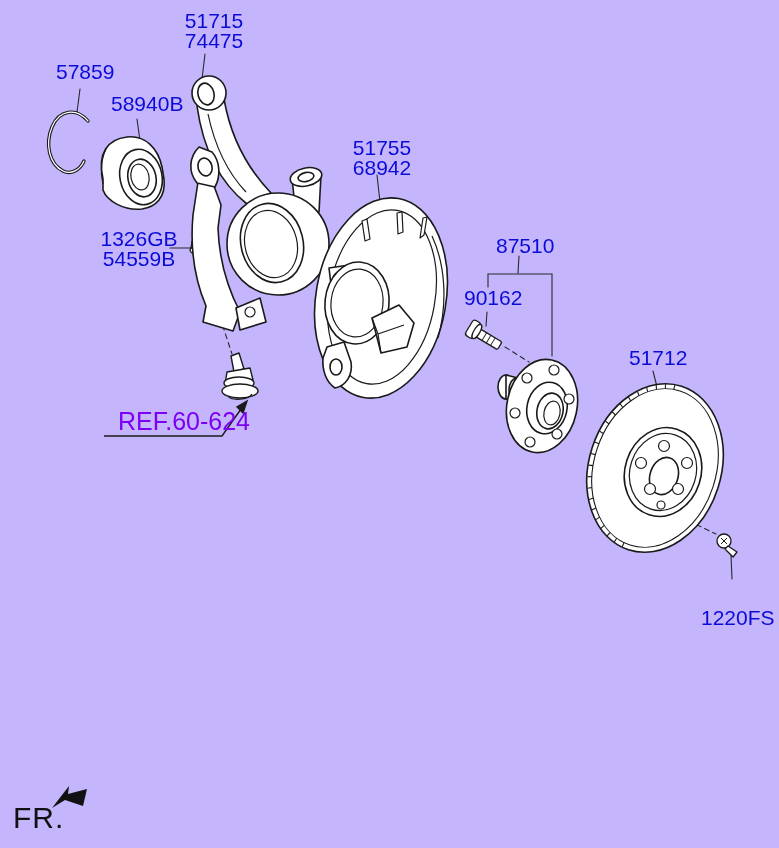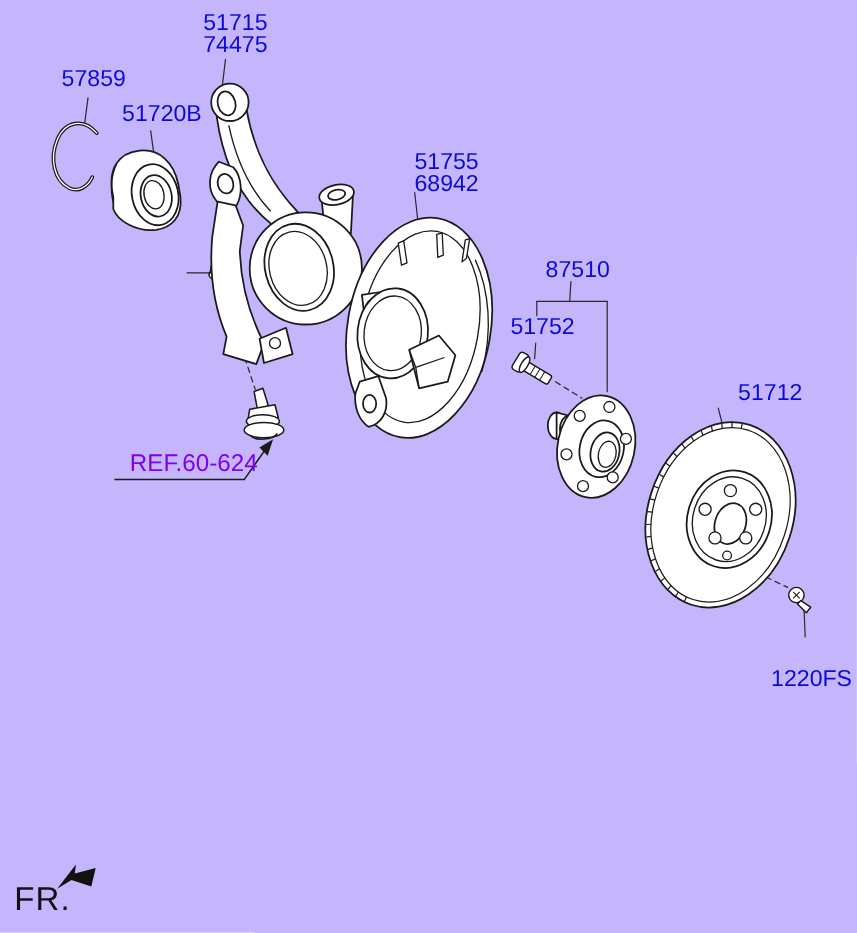--- a/index.html
+++ b/index.html
@@ -8,21 +8,21 @@
     overflow:hidden; font-family:"Liberation Sans", sans-serif;
   }
   .stage svg { position:absolute; left:0; top:0; }
   .plabel {
     position:absolute; color:#0b0bd8; font-size:21px; line-height:20px;
     white-space:nowrap; cursor:pointer; user-select:none;
   }
   .plabel.two { text-align:center; }
   .plabel span { display:block; }
   .reflabel {
-    position:absolute; color:#7d00f5; font-size:22px; line-height:22px;
+    position:absolute; color:#7d00f5; font-size:25px; line-height:22px;
     white-space:nowrap; cursor:pointer; user-select:none;
   }
   .frlabel {
     position:absolute; color:#111; font-size:30px; line-height:29px;
     white-space:nowrap; letter-spacing:1px;
   }
 </style>
 </head>
 <body>
 
@@ -187,32 +187,36 @@
     <polygon points="52,808 69,786 68,794 87,789 83,806 65,800" fill="#111111"></polygon>
   </svg>
 
   <div class="plabel two" style="left:176px; top:11px; width:76px;">
     <span>51715</span>
     <span>74475</span>
   </div>
 
   <div class="plabel" style="left:56px; top:62px;">57859</div>
 
-  <div class="plabel" style="left:111px; top:94px;">51720B</div>
-
-
-  <div class="plabel two" style="left:350px; top:138px; width:64px;margin-left:24px;">
+  <div class="plabel" style="left:111px; top:94px;">58940B</div>
+
+  <div class="plabel two" style="left:100px; top:229px; width:78px;">
+    <span>1326GB</span>
+    <span>54559B</span>
+  </div>
+
+  <div class="plabel two" style="left:350px; top:138px; width:64px;">
     <span>51755</span>
     <span>68942</span>
   </div>
 
   <div class="plabel" style="left:496px; top:236px;">87510</div>
 
-  <div class="plabel" style="left:464px; top:288px;">51752</div>
-
-  <div class="plabel" style="left:629px; top:348px;margin-left:42px;">51712</div>
+  <div class="plabel" style="left:464px; top:288px;">90162</div>
+
+  <div class="plabel" style="left:629px; top:348px;">51712</div>
 
   <div class="plabel" style="left:701px; top:608px;">1220FS</div>
 
   <div class="reflabel" style="left:118px; top:410px;">REF.60-624</div>
 
   <div class="frlabel" style="left:13px; top:803px;">FR.</div>
 </div>
 
 </body></html>

